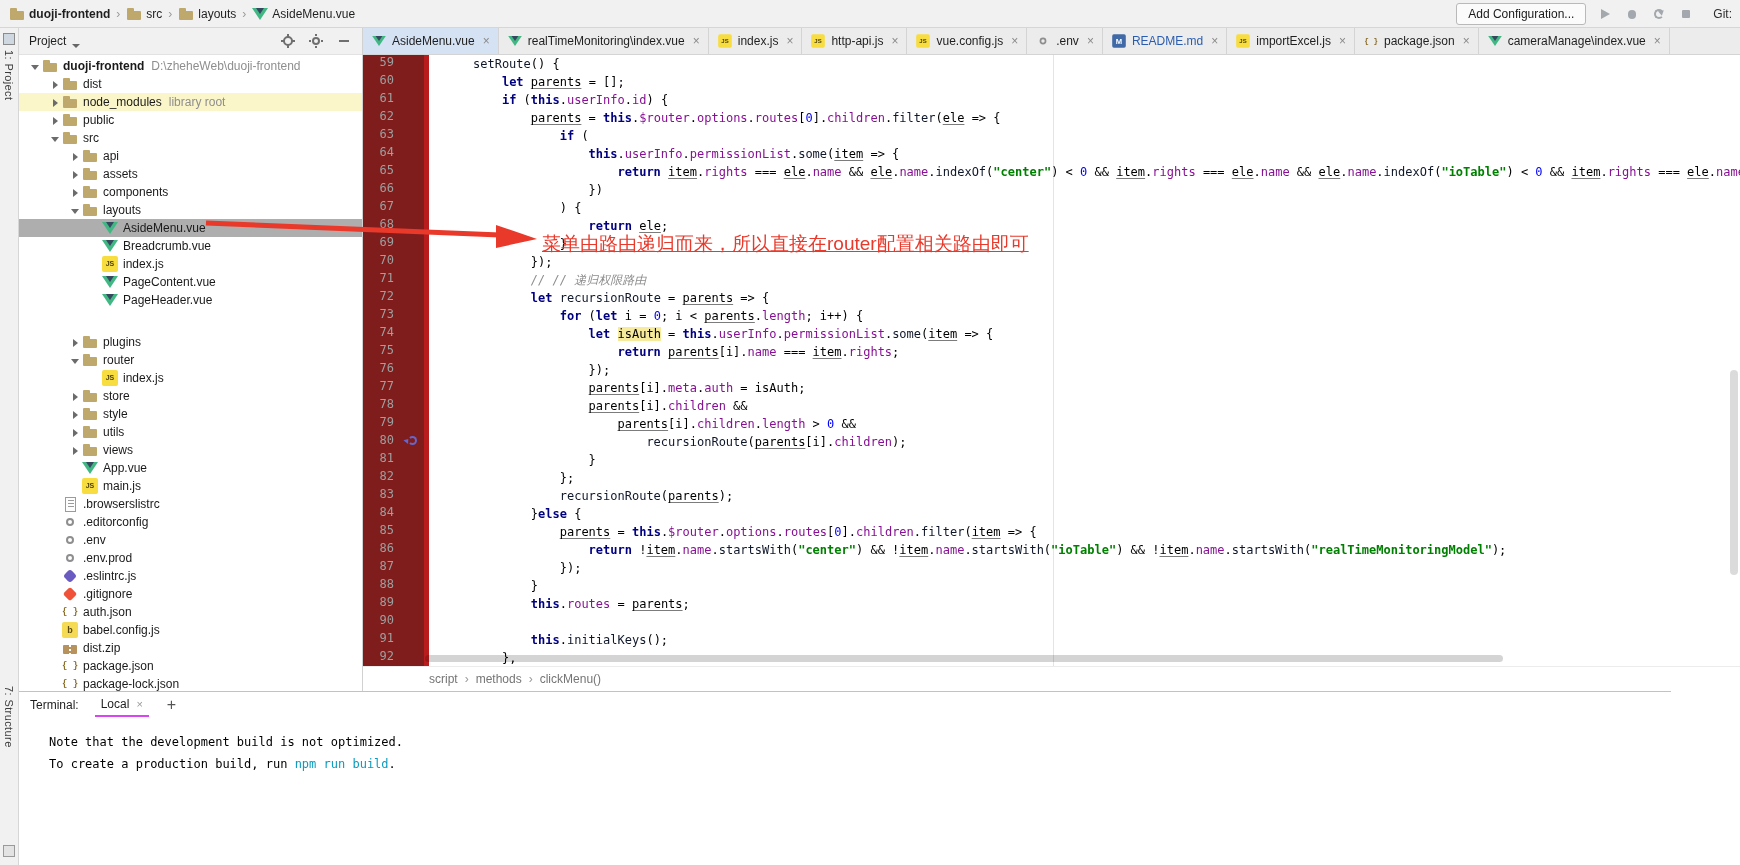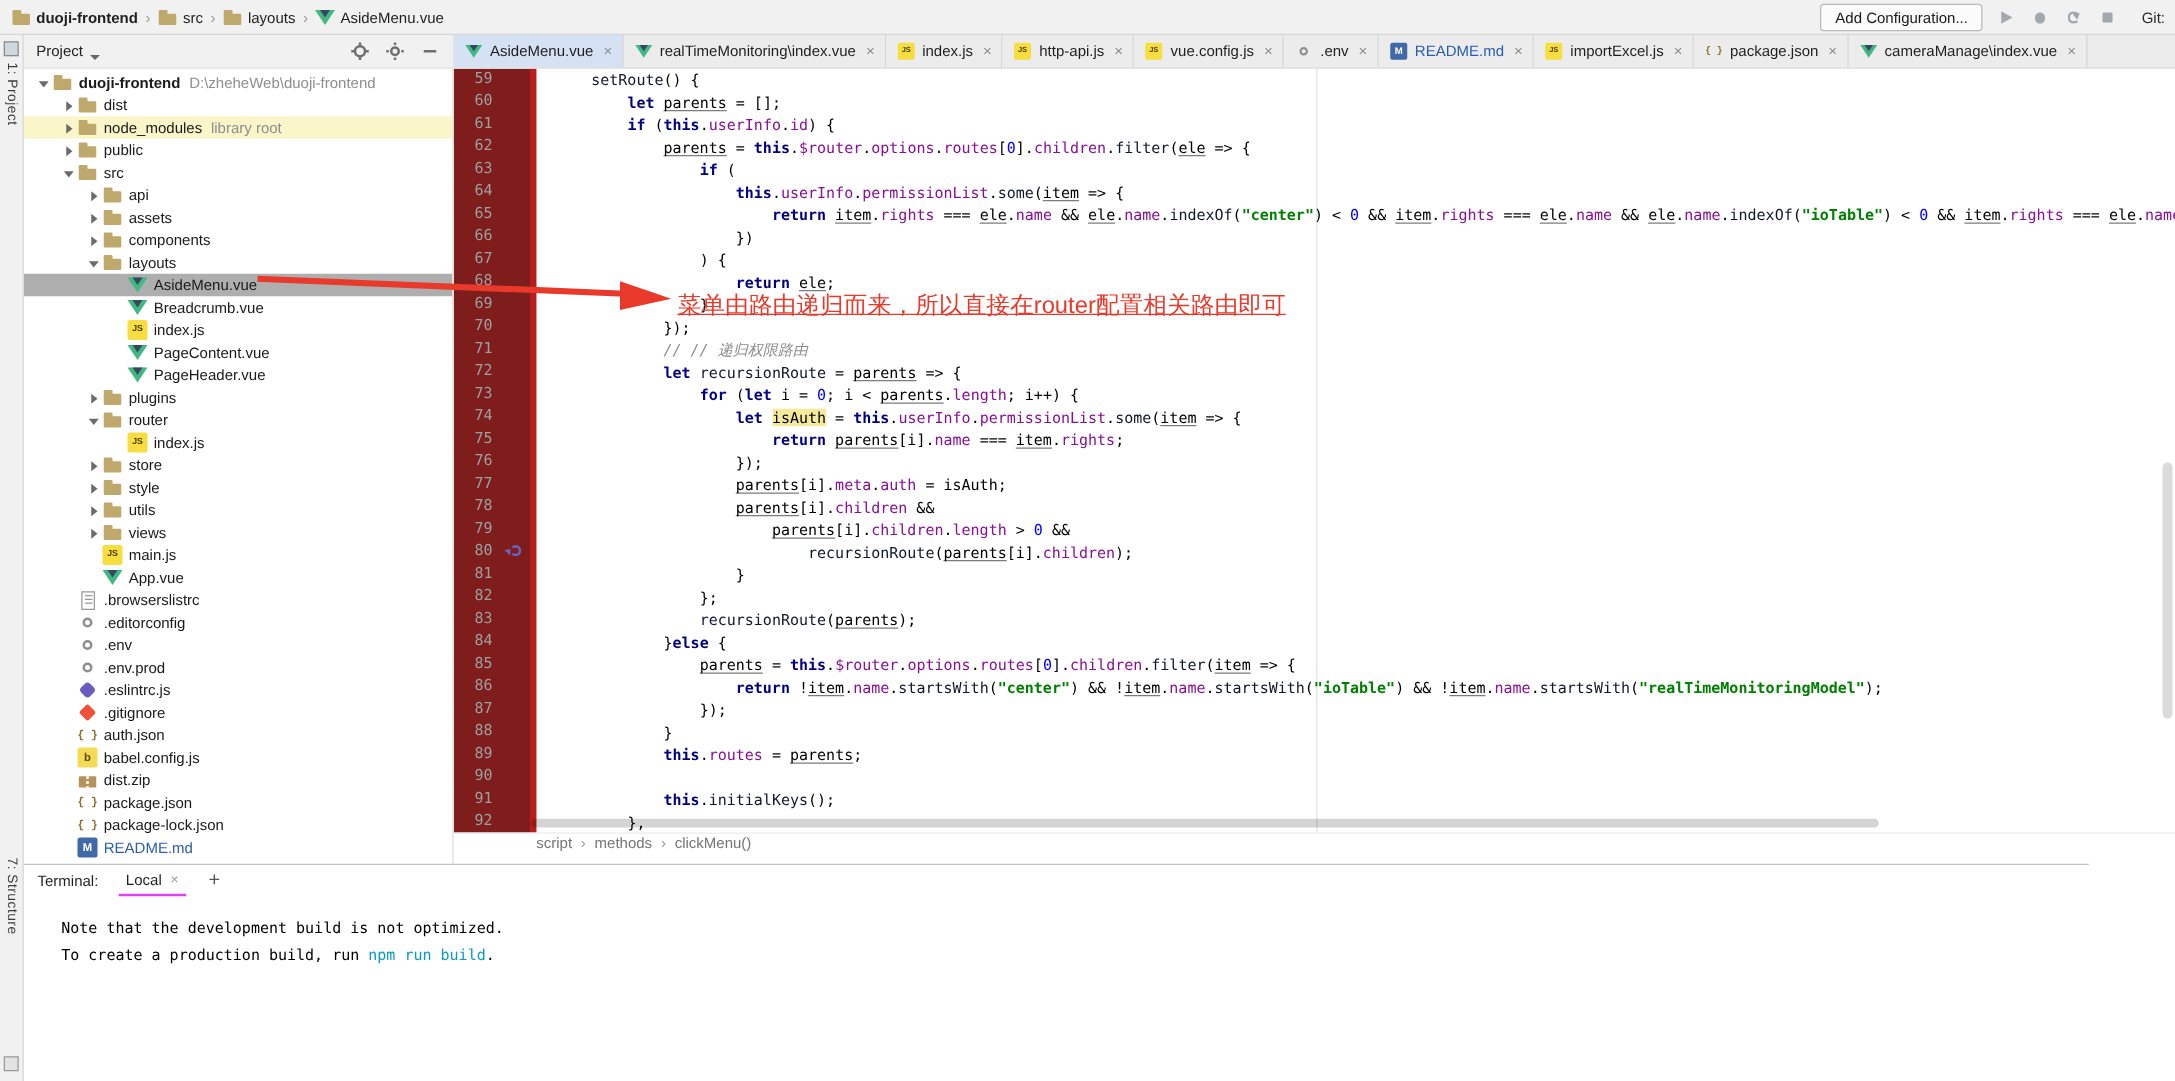--- a/index.html
+++ b/index.html
@@ -111,21 +111,21 @@
   .t-k{color:#000080;font-weight:bold}
   .t-s{color:#008000;font-weight:bold}
   .t-n{color:#0000ff}
   .t-c{color:#8c8c8c;font-style:italic}
   .t-f{color:#0f172a}
   .t-p{color:#000}
   .t-m{color:#871094}
   .t-v{color:#000;text-decoration:underline;text-decoration-color:#7c7c7c;text-underline-offset:2px}
   .t-h{color:#000;background:#f6ea9c}
   #crumbs{position:absolute;left:0;bottom:0;right:0;height:24px;border-top:1px solid #ececec;background:#fff;
-    display:flex;align-items:flex-start;padding-left:66px;font-size:12px;color:#757575;gap:4px}
+    display:flex;align-items:center;padding-left:66px;font-size:12px;color:#757575;gap:4px}
 
   
   #terminal{position:absolute;left:19px;top:691px;width:1652px;height:174px;background:#fff;
     border-top:1px solid #c2c2c2;box-sizing:border-box}
   .term-header{height:25px;display:flex;align-items:center;gap:16px;padding-left:11px;font-size:12px;color:#1f1f1f}
   .term-tab{display:flex;align-items:center;gap:7px;padding:0 6px;height:100%;
     border-bottom:2px solid #d946ef;box-sizing:border-box}
   .term-x{color:#999;font-size:11px}
   .term-plus{color:#555;font-size:16px;margin-left:2px}
   #term-body{padding:14px 0 0 30px;font:12px/22px "DejaVu Sans Mono","Liberation Mono",monospace;color:#1c1c1c}
@@ -259,21 +259,21 @@
       <div class="tree-row" style="padding-left: 70px;">
         <span class="chev none"></span>
         <span class="icon icon-vue"></span>
         <span class="tree-label">PageContent.vue</span>
       </div>
       <div class="tree-row" style="padding-left: 70px;">
         <span class="chev none"></span>
         <span class="icon icon-vue"></span>
         <span class="tree-label">PageHeader.vue</span>
       </div>
-      <div class="tree-row" style="padding-left: 50px;">
+      <div class="tree-row" style="padding-left: 50px; margin-top: 24px;">
         <span class="chev closed"></span>
         <span class="icon icon-folder"></span>
         <span class="tree-label">plugins</span>
       </div>
       <div class="tree-row" style="padding-left: 50px;">
         <span class="chev open"></span>
         <span class="icon icon-folder"></span>
         <span class="tree-label">router</span>
       </div>
       <div class="tree-row" style="padding-left: 70px;">
@@ -296,27 +296,27 @@
         <span class="icon icon-folder"></span>
         <span class="tree-label">utils</span>
       </div>
       <div class="tree-row" style="padding-left: 50px;">
         <span class="chev closed"></span>
         <span class="icon icon-folder"></span>
         <span class="tree-label">views</span>
       </div>
       <div class="tree-row" style="padding-left: 50px;">
         <span class="chev none"></span>
+        <span class="icon icon-vue"></span>
+        <span class="tree-label">App.vue</span>
+      </div>
+      <div class="tree-row" style="padding-left: 50px;">
+        <span class="chev none"></span>
         <span class="icon icon-js">JS</span>
         <span class="tree-label">main.js</span>
-      </div>
-      <div class="tree-row" style="padding-left: 50px;">
-        <span class="chev none"></span>
-        <span class="icon icon-vue"></span>
-        <span class="tree-label">App.vue</span>
       </div>
       <div class="tree-row" style="padding-left: 30px;">
         <span class="chev none"></span>
         <span class="icon icon-text"></span>
         <span class="tree-label">.browserslistrc</span>
       </div>
       <div class="tree-row" style="padding-left: 30px;">
         <span class="chev none"></span>
         <span class="icon icon-config"></span>
         <span class="tree-label">.editorconfig</span>

